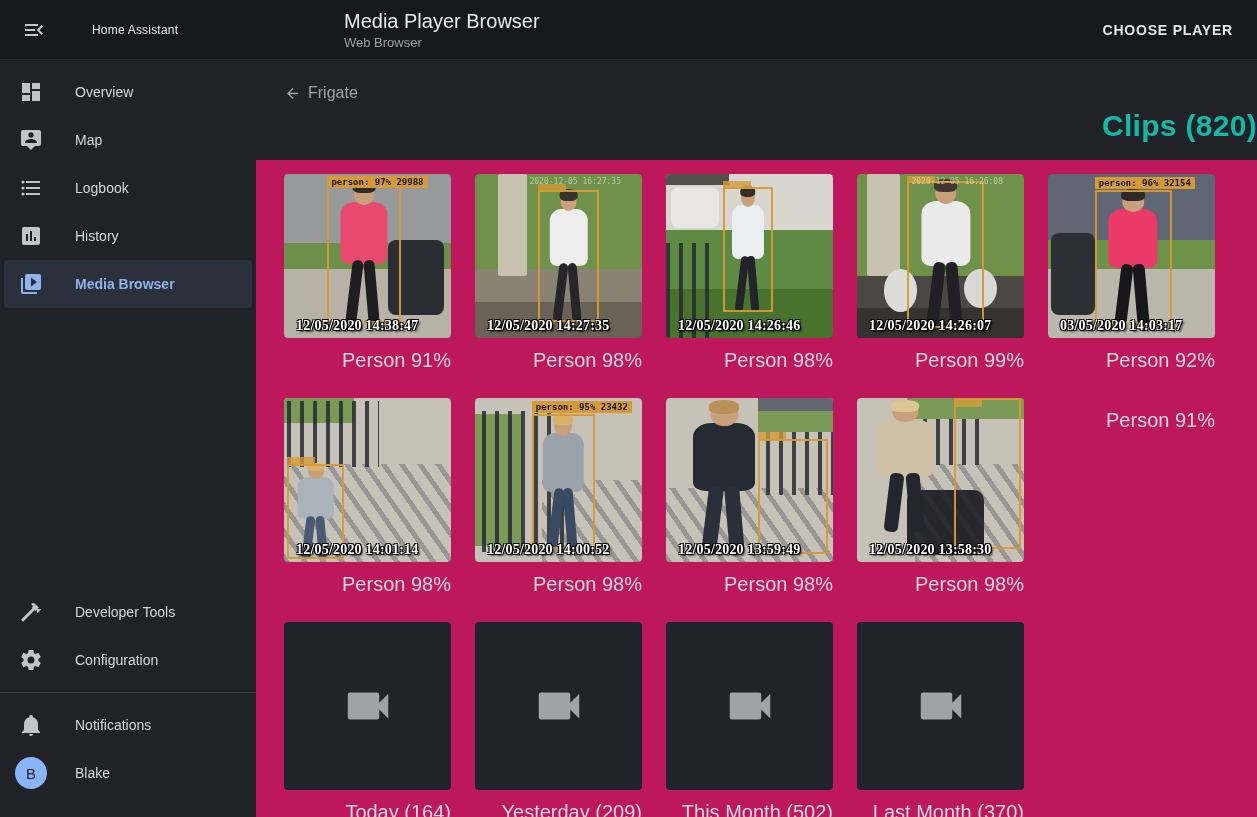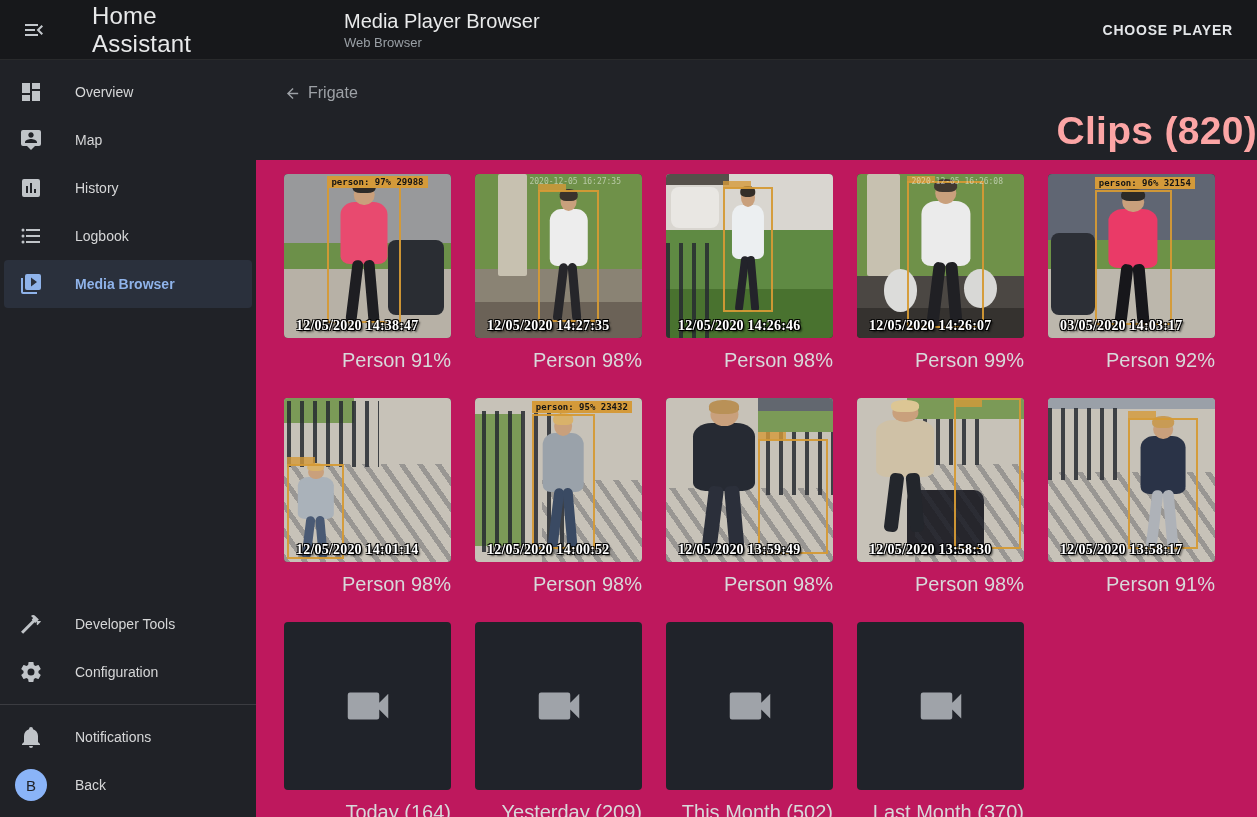--- a/index.html
+++ b/index.html
@@ -4,21 +4,21 @@
 <style>
   * { margin:0; padding:0; box-sizing:border-box; }
   html,body { width:1257px; height:817px; overflow:hidden; background:#151619;
     font-family:"Liberation Sans", sans-serif; }
 
   
   .appbar { height:60px; background:#17181b; display:flex; align-items:center;
     border-bottom:1px solid rgba(255,255,255,0.08); }
   .appbar-left { width:256px; flex:0 0 auto; display:flex; align-items:center; padding-left:18px; }
   .icon-btn { background:none; border:none; color:#c3c7cc; cursor:pointer; display:flex; align-items:center; padding:4px; }
-  .ha-title { margin-left:42px; font-size:24px; color:#e8e9ea; letter-spacing:.2px; }
+  .ha-title { margin-left:42px; font-size:12px; color:#e8e9ea; letter-spacing:.2px; }
   .appbar-title-block { margin-left:88px; }
   .media-title { font-size:20px; color:#e9eaeb; }
   .media-subtitle { font-size:13px; color:#9aa0a6; margin-top:2px; }
   .choose-player { margin-left:auto; margin-right:16px; background:none; border:none;
     color:#e4e6e9; font-size:14px; font-weight:bold; letter-spacing:.8px; text-transform:uppercase;
     padding:10px 8px; cursor:pointer; font-family:"Liberation Sans", sans-serif; }
 
   
   .layout { display:flex; height:757px; }
 
@@ -28,28 +28,28 @@
     padding-left:15px; cursor:pointer; color:#c0c4c8; }
   .side-item .lbl { margin-left:32px; font-size:14px; color:#d6d7d8; }
   .side-item.selected { background:#2a303c; color:#8fb3ea; }
   .side-item.selected .lbl { color:#8fb3ea; font-weight:bold; }
   .side-item svg { width:24px; height:24px; flex:0 0 auto; }
   .side-spacer { flex:1; }
   .side-divider { height:1px; background:rgba(255,255,255,0.12); margin:8px 0; }
   .avatar { width:32px; height:32px; border-radius:50%; background:#8ab4f8; color:#202227;
     display:flex; align-items:center; justify-content:center; font-size:15px; flex:0 0 auto; margin-left:-4px; }
   .side-item .lbl.user-lbl { margin-left:28px; }
-  .sidebar-bottom { padding-bottom:8px; }
+  .sidebar-bottom { padding-bottom:20px; }
 
   
   .content { flex:1; display:flex; flex-direction:column; min-width:0;text-align:right; }
   .content-header { height:100px; background:#202227; padding:24px 0 0 28px; }
   .breadcrumb { display:flex; align-items:center; color:#9da1a6; font-size:16px; cursor:pointer; width:max-content; }
   .breadcrumb svg { width:17px; height:17px; margin-right:7px; }
-  .page-title { margin-top:7px; font-size:39px; font-weight:bold; color:#fca5a5; letter-spacing:.3px; }
+  .page-title { margin-top:7px; font-size:30px; font-weight:bold; color:#14b8a6; letter-spacing:.3px; }
   .content-body { flex:1; background:#be185d; padding:14px 28px; overflow:hidden; }
 
   .media-grid { display:grid; grid-template-columns:repeat(5,167px); column-gap:24px; row-gap:26px; }
   .tile { cursor:pointer; }
   .thumb { position:relative; width:167px; height:164px; border-radius:4px; overflow:hidden; background:#26282d; }
   .bands { position:absolute; inset:0; display:flex; flex-direction:column; }
   .band { width:100%; }
   .prop { position:absolute; }
   .fence { position:absolute; background:repeating-linear-gradient(90deg, rgba(38,42,48,0.85) 0 4px, transparent 4px 13px); }
   .stripes { position:absolute; background:repeating-linear-gradient(55deg, rgba(55,58,68,0.32) 0 5px, transparent 5px 15px); }
@@ -111,32 +111,32 @@
       <span style="display:flex">
         <svg viewBox="0 0 24 24">
             <path fill="currentColor" d="M20,2H4A2,2 0 0,0 2,4V16A2,2 0 0,0 4,18H8L12,22L16,18H20A2,2 0 0,0 22,16V4A2,2 0 0,0 20,2M12,4.3C13.5,4.3 14.7,5.5 14.7,7C14.7,8.5 13.5,9.7 12,9.7C10.5,9.7 9.3,8.5 9.3,7C9.3,5.5 10.5,4.3 12,4.3M18,15H6V14.1C6,12.1 10,11 12,11C14,11 18,12.1 18,14.1V15Z"></path>
           </svg>
       </span>
       <span class="lbl">Map</span>
     </div>
     <div class="side-item">
       <span style="display:flex">
         <svg viewBox="0 0 24 24">
+            <path fill="currentColor" d="M7,5H21V7H7V5M7,13V11H21V13H7M4,4.5A1.5,1.5 0 0,1 5.5,6A1.5,1.5 0 0,1 4,7.5A1.5,1.5 0 0,1 2.5,6A1.5,1.5 0 0,1 4,4.5M4,10.5A1.5,1.5 0 0,1 5.5,12A1.5,1.5 0 0,1 4,13.5A1.5,1.5 0 0,1 2.5,12A1.5,1.5 0 0,1 4,10.5M7,19V17H21V19H7M4,16.5A1.5,1.5 0 0,1 5.5,18A1.5,1.5 0 0,1 4,19.5A1.5,1.5 0 0,1 2.5,18A1.5,1.5 0 0,1 4,16.5Z"></path>
+          </svg>
+      </span>
+      <span class="lbl">Logbook</span>
+    </div>
+    <div class="side-item">
+      <span style="display:flex">
+        <svg viewBox="0 0 24 24">
             <path fill="currentColor" d="M19,3H5A2,2 0 0,0 3,5V19A2,2 0 0,0 5,21H19A2,2 0 0,0 21,19V5A2,2 0 0,0 19,3M9,17H7V10H9V17M13,17H11V7H13V17M17,17H15V13H17V17Z"></path>
           </svg>
       </span>
       <span class="lbl">History</span>
-    </div>
-    <div class="side-item">
-      <span style="display:flex">
-        <svg viewBox="0 0 24 24">
-            <path fill="currentColor" d="M7,5H21V7H7V5M7,13V11H21V13H7M4,4.5A1.5,1.5 0 0,1 5.5,6A1.5,1.5 0 0,1 4,7.5A1.5,1.5 0 0,1 2.5,6A1.5,1.5 0 0,1 4,4.5M4,10.5A1.5,1.5 0 0,1 5.5,12A1.5,1.5 0 0,1 4,13.5A1.5,1.5 0 0,1 2.5,12A1.5,1.5 0 0,1 4,10.5M7,19V17H21V19H7M4,16.5A1.5,1.5 0 0,1 5.5,18A1.5,1.5 0 0,1 4,19.5A1.5,1.5 0 0,1 2.5,18A1.5,1.5 0 0,1 4,16.5Z"></path>
-          </svg>
-      </span>
-      <span class="lbl">Logbook</span>
     </div>
     <div class="side-item selected">
       <span style="display:flex">
         <svg viewBox="0 0 24 24">
             <path fill="currentColor" d="M4,6H2V20A2,2 0 0,0 4,22H18V20H4V6M20,2H8A2,2 0 0,0 6,4V16A2,2 0 0,0 8,18H20A2,2 0 0,0 22,16V4A2,2 0 0,0 20,2M12,14.5V5.5L18,10L12,14.5Z"></path>
           </svg>
       </span>
       <span class="lbl">Media Browser</span>
     </div>
 
@@ -165,21 +165,21 @@
       <div class="side-item">
         <span style="display:flex">
           <svg viewBox="0 0 24 24">
               <path fill="currentColor" d="M21,19V20H3V19L5,17V11C5,7.9 7.03,5.17 10,4.29C10,4.19 10,4.1 10,4A2,2 0 0,1 12,2A2,2 0 0,1 14,4C14,4.1 14,4.19 14,4.29C16.97,5.17 19,7.9 19,11V17L21,19M14,21A2,2 0 0,1 12,23A2,2 0 0,1 10,21"></path>
             </svg>
         </span>
         <span class="lbl">Notifications</span>
       </div>
       <div class="side-item">
         <span class="avatar">B</span>
-        <span class="lbl user-lbl">Back</span>
+        <span class="lbl user-lbl">Blake</span>
       </div>
     </div>
   </nav>
 
   <main class="content">
     <div class="content-header">
       <div class="breadcrumb">
         <span style="display:flex">
           <svg viewBox="0 0 24 24">
               <path fill="currentColor" d="M20,11V13H8L13.5,18.5L12.08,19.92L4.16,12L12.08,4.08L13.5,5.5L8,11H20Z"></path>
@@ -409,40 +409,20 @@
       <div class="bbox" style="left: 58%; top: 0%; width: 40%; height: 92%;"></div>
 
       <div class="minichip" style="display: block; left: 58%; top: 1%;"></div>
 
       <div class="ts">12/05/2020 13:58:30</div>
     </div>
     <div class="caption">Person 98%</div>
   </div>
 
   <div class="tile">
-    <div class="thumb">
-      <div class="bands">
-                <div class="band" style="background: rgb(199, 194, 184); height: 100%;"></div>
-              </div>
-      <div class="prop" style="left: 0%; top: 0%; width: 100%; height: 7%; background: rgb(154, 160, 168); border-radius: 0px;"></div>
-              <div class="fence" style="display: block; left: 0%; top: 6%; width: 46%; height: 44%;"></div>
-      <div class="stripes" style="display: block; left: 0%; top: 45%; width: 100%; height: 55%;"></div>
-      <div class="person" style="left: 48%; top: 12%; width: 42%; height: 80%;">
-        <div class="p-torso" style="background: rgb(42, 51, 71);"></div>
-        <div class="p-leg p-legL" style="background: rgb(174, 178, 184);"></div>
-        <div class="p-leg p-legR" style="background: rgb(174, 178, 184);"></div>
-        <div class="p-head" style="background: rgb(201, 160, 124);"></div>
-        <div class="p-hair" style="background: rgb(200, 155, 85);"></div>
-      </div>
-      <div class="bbox" style="left: 48%; top: 12%; width: 42%; height: 80%;"></div>
-
-      <div class="minichip" style="display: block; left: 48%; top: 8%;"></div>
-
-      <div class="ts">12/05/2020 13:58:17</div>
-    </div>
     <div class="caption">Person 91%</div>
   </div>
 
   <div class="tile">
     <div class="folder-thumb">
       <span style="display:flex">
         <svg viewBox="0 0 24 24">
                   <path fill="currentColor" d="M17,10.5V7A1,1 0 0,0 16,6H4A1,1 0 0,0 3,7V17A1,1 0 0,0 4,18H16A1,1 0 0,0 17,17V13.5L21,17.5V6.5L17,10.5Z"></path>
                 </svg>
       </span>

